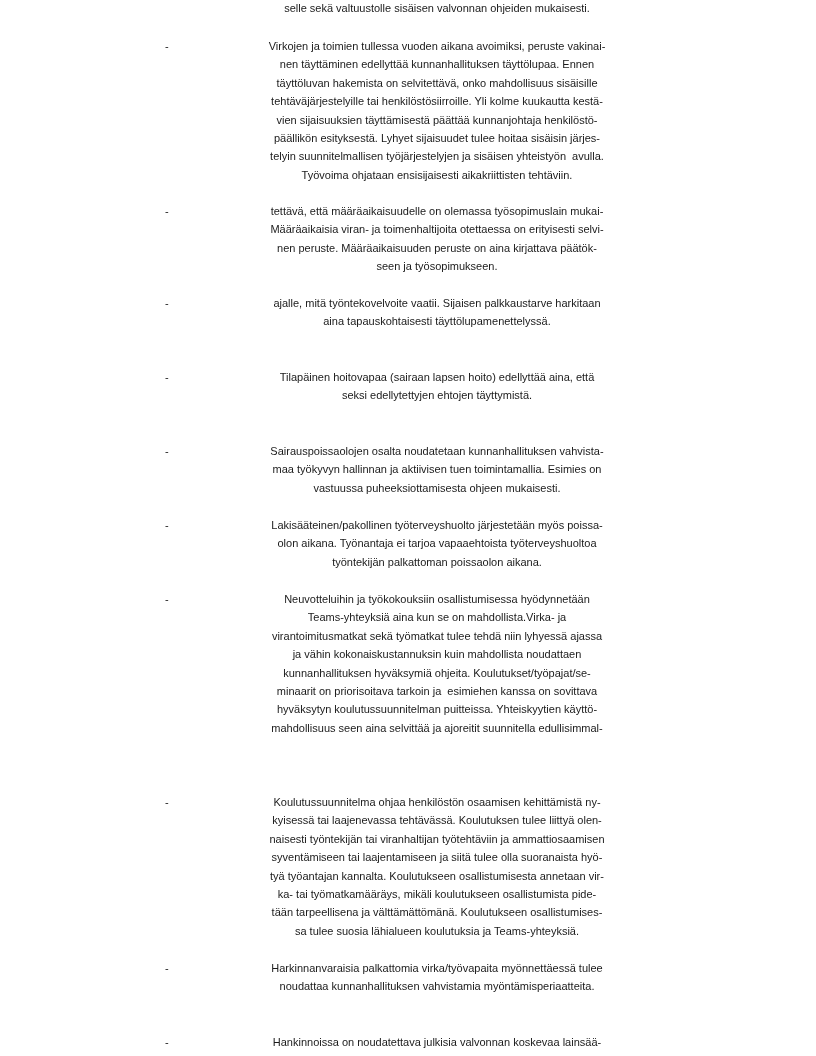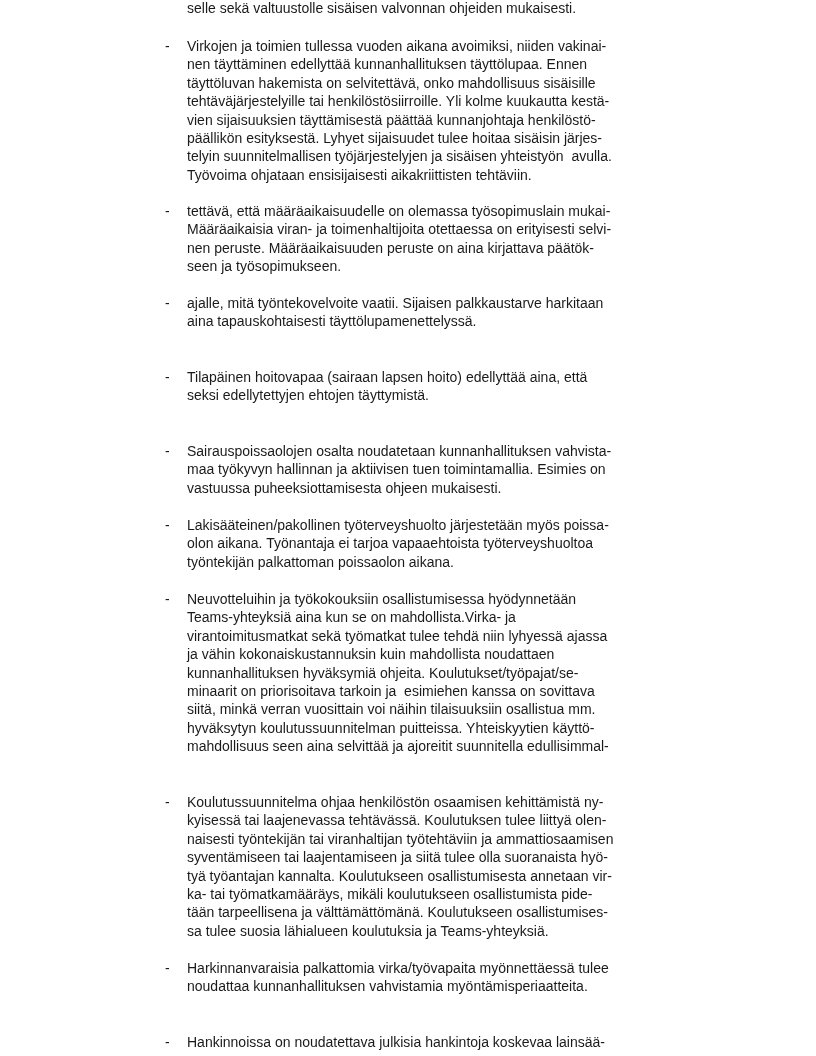--- a/index.html
+++ b/index.html
@@ -1,39 +1,40 @@
 <!DOCTYPE html>
 <html><head>
 <meta charset="utf-8">
 <style>
   html, body { margin: 0; padding: 0; background: #ffffff; }
   body { width: 816px; height: 1056px; overflow: hidden; position: relative; }
   .page {
     position: absolute; left: 0; top: 0; width: 816px; height: 1056px;
-    font-family: "Liberation Sans", sans-serif; font-size: 14px; color: #1a1a1a;
+    font-family: "Liberation Sans", sans-serif; font-size: 11px; color: #1a1a1a;
     line-height: 18.4px;
+    text-align: center;
   }
   .cont { position: absolute; left: 187px; top: -1px; width: 500px; }
   .item { position: absolute; left: 0; width: 816px; }
   .dash { position: absolute; left: 165px; top: 0; }
   .txt { position: absolute; left: 187px; top: 0; width: 500px; }
   .ln { display: block; white-space: pre; }
 </style>
 </head>
 <body>
 
 <div class="page">
   <div class="cont">
     <span class="ln">selle sekä valtuustolle sisäisen valvonnan ohjeiden mukaisesti.</span>
   </div>
 
   <div class="item" style="top:37px">
     <span class="dash">-</span>
     <div class="txt">
-      <span class="ln">Virkojen ja toimien tullessa vuoden aikana avoimiksi, niiden vakinai-</span>
+      <span class="ln">Virkojen ja toimien tullessa vuoden aikana avoimiksi, peruste vakinai-</span>
       <span class="ln">nen täyttäminen edellyttää kunnanhallituksen täyttölupaa. Ennen</span>
       <span class="ln">täyttöluvan hakemista on selvitettävä, onko mahdollisuus sisäisille</span>
       <span class="ln">tehtäväjärjestelyille tai henkilöstösiirroille. Yli kolme kuukautta kestä-</span>
       <span class="ln">vien sijaisuuksien täyttämisestä päättää kunnanjohtaja henkilöstö-</span>
       <span class="ln">päällikön esityksestä. Lyhyet sijaisuudet tulee hoitaa sisäisin järjes-</span>
       <span class="ln">telyin suunnitelmallisen työjärjestelyjen ja sisäisen yhteistyön  avulla.</span>
       <span class="ln">Työvoima ohjataan ensisijaisesti aikakriittisten tehtäviin.</span>
     </div>
   </div>
 
@@ -83,21 +84,20 @@
 
   <div class="item" style="top:590px">
     <span class="dash">-</span>
     <div class="txt">
       <span class="ln">Neuvotteluihin ja työkokouksiin osallistumisessa hyödynnetään</span>
       <span class="ln">Teams-yhteyksiä aina kun se on mahdollista.Virka- ja</span>
       <span class="ln">virantoimitusmatkat sekä työmatkat tulee tehdä niin lyhyessä ajassa</span>
       <span class="ln">ja vähin kokonaiskustannuksin kuin mahdollista noudattaen</span>
       <span class="ln">kunnanhallituksen hyväksymiä ohjeita. Koulutukset/työpajat/se-</span>
       <span class="ln">minaarit on priorisoitava tarkoin ja  esimiehen kanssa on sovittava</span>
-      <span class="ln">siitä, minkä verran vuosittain voi näihin tilaisuuksiin osallistua mm.</span>
       <span class="ln">hyväksytyn koulutussuunnitelman puitteissa. Yhteiskyytien käyttö-</span>
       <span class="ln">mahdollisuus seen aina selvittää ja ajoreitit suunnitella edullisimmal-</span>
     </div>
   </div>
 
   <div class="item" style="top:793px">
     <span class="dash">-</span>
     <div class="txt">
       <span class="ln">Koulutussuunnitelma ohjaa henkilöstön osaamisen kehittämistä ny-</span>
       <span class="ln">kyisessä tai laajenevassa tehtävässä. Koulutuksen tulee liittyä olen-</span>
@@ -114,16 +114,16 @@
     <span class="dash">-</span>
     <div class="txt">
       <span class="ln">Harkinnanvaraisia palkattomia virka/työvapaita myönnettäessä tulee</span>
       <span class="ln">noudattaa kunnanhallituksen vahvistamia myöntämisperiaatteita.</span>
     </div>
   </div>
 
   <div class="item" style="top:1033px">
     <span class="dash">-</span>
     <div class="txt">
-      <span class="ln">Hankinnoissa on noudatettava julkisia hankintoja koskevaa lainsää-</span>
+      <span class="ln">Hankinnoissa on noudatettava julkisia valvonnan koskevaa lainsää-</span>
     </div>
   </div>
 </div>
 
 </body></html>

